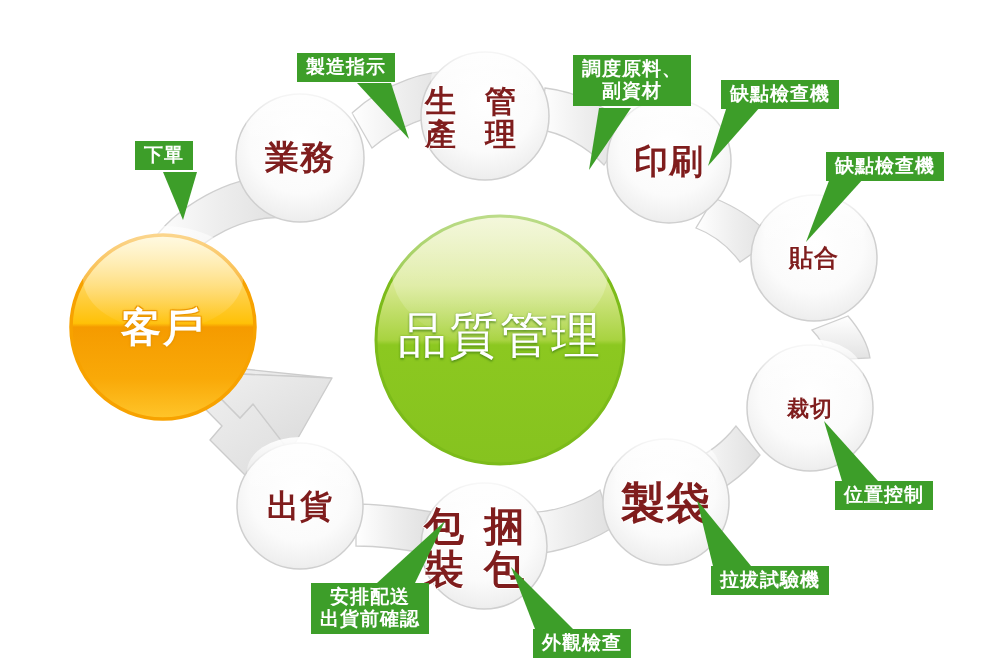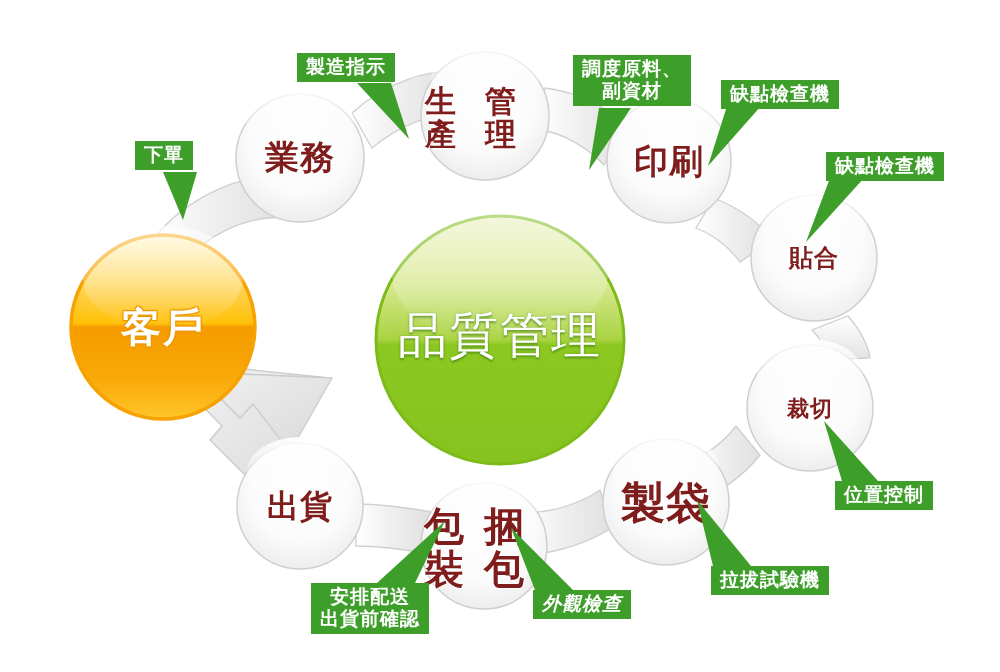--- a/index.html
+++ b/index.html
@@ -238,21 +238,21 @@
     </svg>
   </div>
 
   <div class="callout" style="left:711px;top:566px;">
     <div class="box">拉拔試驗機</div>
     <svg class="tail" width="90" height="80" style="left:-6px;top:-50px;">
       <path d="M8,50 L46,50 L-8,-16 Z" fill="#3d9e29"></path>
     </svg>
   </div>
 
-  <div class="callout" style="left:533px;top:590px;font-style:italic;">
+  <div class="callout" style="left:533px;top:629px;">
     <div class="box">外觀檢查</div>
     <svg class="tail" width="90" height="80" style="left:-4px;top:-56px;">
       <path d="M6,56 L44,56 L-18,-6 Z" fill="#3d9e29"></path>
     </svg>
   </div>
 
   <div class="callout" style="left:271px;top:583px;margin-left:40px;">
     <div class="box">安排配送
 出貨前確認</div>
     <svg class="tail" width="100" height="80" style="left:64px;top:-50px;">

